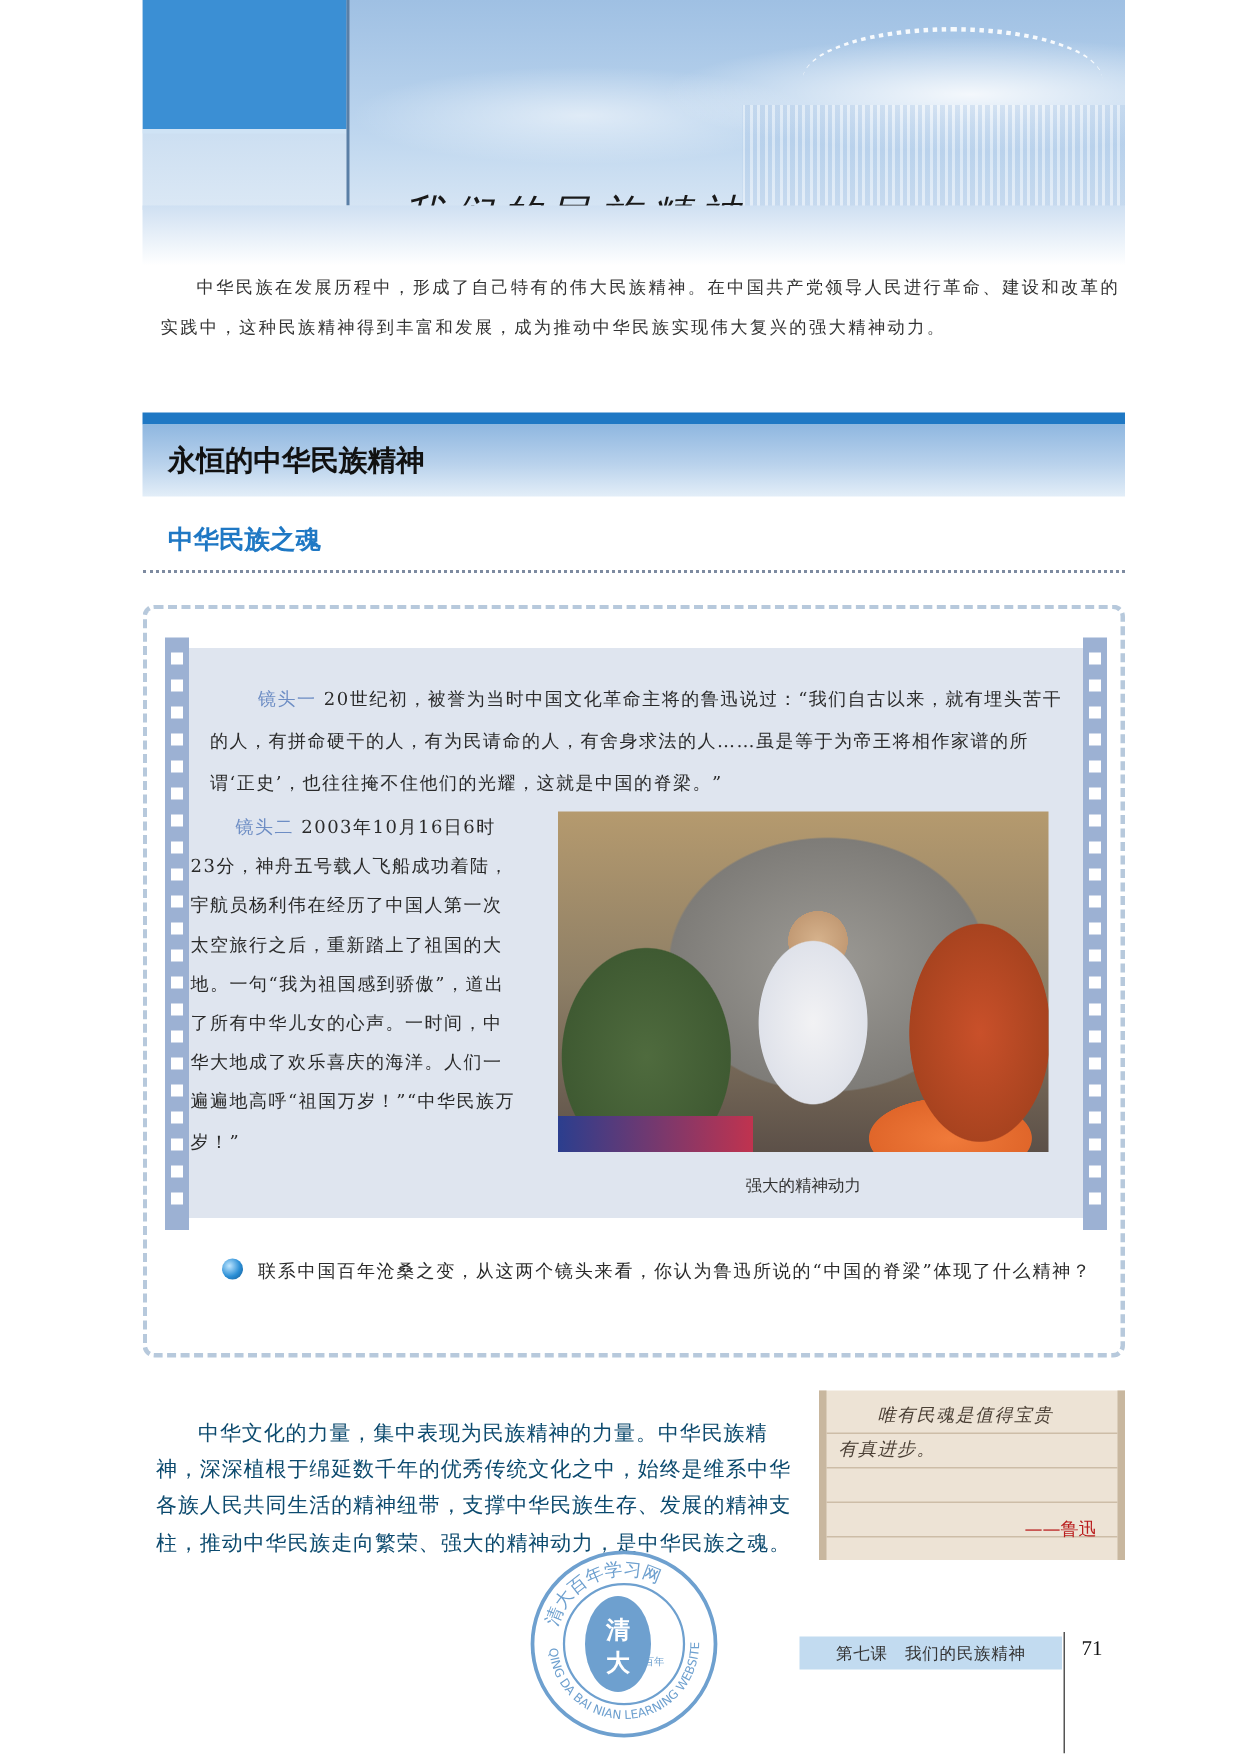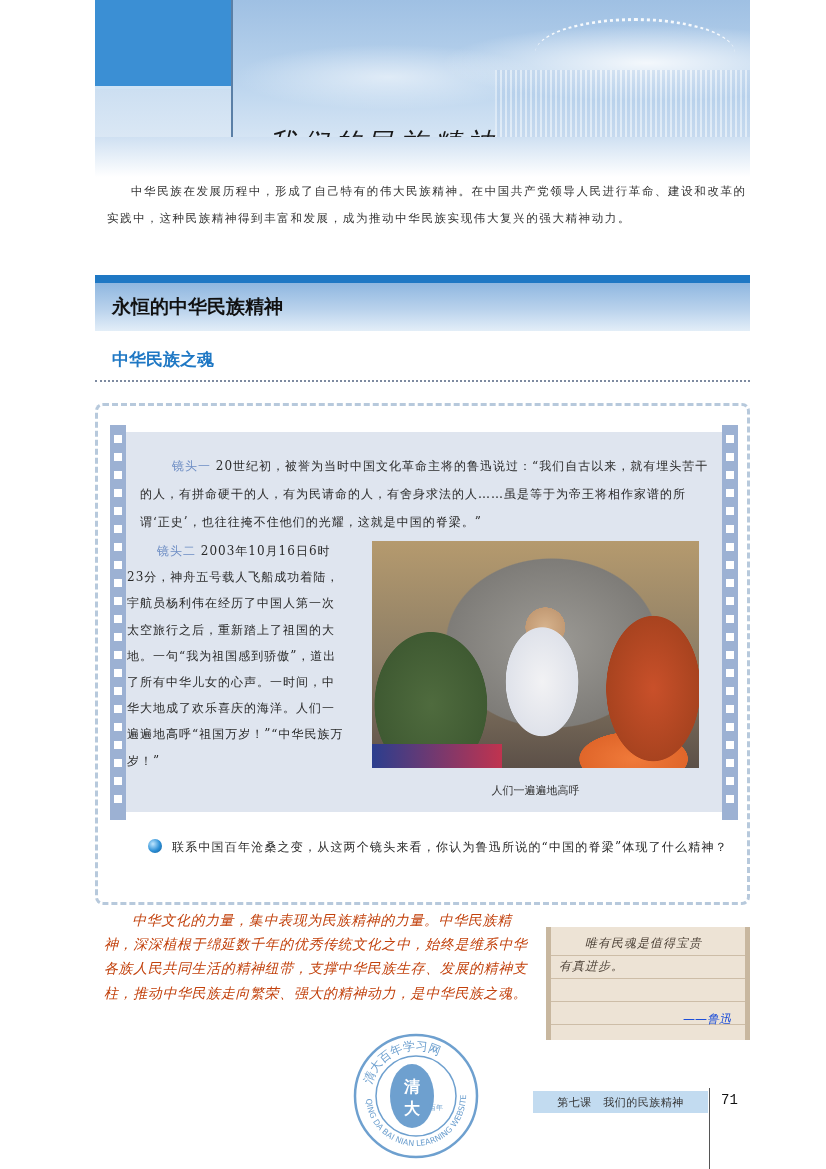--- a/index.html
+++ b/index.html
@@ -141,59 +141,59 @@
       line-height: 28px; color: #2a2a2a; letter-spacing: 1.2px;
     }
     .question .globe {
       display: inline-block; width: 14px; height: 14px; border-radius: 50%;
       background: radial-gradient(circle at 35% 35%, #bfe6ff 0%, #2b8fd6 55%, #11568f 100%);
       vertical-align: -2px; margin: 0 10px 0 28px;
     }
 
     
     .body-text {
-      position: absolute; left: 104px; top: 908px; width: 432px;
+      position: absolute; left: 104px; top: 944px; width: 432px;
       font-family: "DejaVu Sans", "Liberation Sans", sans-serif; font-size: 14px;
-      line-height: 24.2px; color: #c2410c; text-indent: 28px; letter-spacing: 0.6px; font-style: italic;
+      line-height: 24.2px; color: #0c4a6e; text-indent: 28px; letter-spacing: 0.6px;
     }
 
     
     .quote-box {
       position: absolute; left: 546px; top: 927px; width: 204px; height: 113px;
       background: #ede3d5;
       border-left: 5px solid #c8b79f; border-right: 5px solid #c8b79f;
     }
     .quote-line {
       position: absolute; left: 0; right: 0; height: 1px; background: #cdbda7;
     }
     .quote-text {
       position: absolute; left: 8px; top: 5px; width: 188px;
       font-size: 12px; line-height: 22.5px; color: #4a3f35; font-style: italic; letter-spacing: 1px;
     }
     .quote-text .indent { padding-left: 26px; }
     .quote-author {
-      position: absolute; right: 14px; top: 84px; font-size: 12px; color: #1d4ed8; font-style: italic;
+      position: absolute; right: 14px; top: 84px; font-size: 12px; color: #b91c1c; 
     }
 
     
     .watermark {
       position: absolute; left: 352px; top: 1032px; width: 128px; height: 128px;
     }
 
     
     .footer-bar {
       position: absolute; left: 533px; top: 1091px; width: 175px; height: 22px;
       background: #c2dbf0; display: flex; align-items: center; justify-content: center;
       font-size: 11px; color: #333; letter-spacing: 0.5px;
     }
     .footer-vline {
       position: absolute; left: 709px; top: 1088px; width: 1px; height: 81px; background: #555;
     }
     .page-number {
-      position: absolute; left: 721px; top: 1092px; font-size: 14px; color: #111; font-family: Liberation Mono, monospace;
+      position: absolute; left: 721px; top: 1092px; font-size: 14px; color: #111; font-family: Liberation Serif, serif;
     }
   </style>
 </head>
 <body>
 
 <div class="banner">
   <div class="photo-haze"></div>
   <div class="lights"></div>
   <div class="crowd"></div>
   <div class="blue-top"></div>
@@ -265,21 +265,21 @@
 
 <div class="film-panel"></div>
 
 <p class="lens-text lens1"><span class="lens-label">镜头一</span><span> 20世纪初，被誉为当时中国文化革命主将的鲁迅说过：“我们自古以来，就有埋头苦干的人，有拼命硬干的人，有为民请命的人，有舍身求法的人……虽是等于为帝王将相作家谱的所谓‘正史’，也往往掩不住他们的光耀，这就是中国的脊梁。”</span></p>
 
 <p class="lens-text lens2"><span class="lens-label">镜头二</span><span> 2003年10月16日6时23分，神舟五号载人飞船成功着陆，宇航员杨利伟在经历了中国人第一次太空旅行之后，重新踏上了祖国的大地。一句“我为祖国感到骄傲”，道出了所有中华儿女的心声。一时间，中华大地成了欢乐喜庆的海洋。人们一遍遍地高呼“祖国万岁！”“中华民族万岁！”</span></p>
 
 <div class="photo" title="杨利伟出舱挥手照片">
   <div class="logo-strip"></div>
 </div>
-<div class="caption">人们一遍遍地高呼</div>
+<div class="caption">强大的精神动力</div>
 
 <p class="question"><span class="globe"></span><span>联系中国百年沧桑之变，从这两个镜头来看，你认为鲁迅所说的“中国的脊梁”体现了什么精神？</span></p>
 
 <p class="body-text">中华文化的力量，集中表现为民族精神的力量。中华民族精神，深深植根于绵延数千年的优秀传统文化之中，始终是维系中华各族人民共同生活的精神纽带，支撑中华民族生存、发展的精神支柱，推动中华民族走向繁荣、强大的精神动力，是中华民族之魂。</p>
 
 <div class="quote-box">
   <div class="quote-line" style="top:28px"></div>
   <div class="quote-line" style="top:51px"></div>
   <div class="quote-line" style="top:74px"></div>
   <div class="quote-line" style="top:97px"></div>

